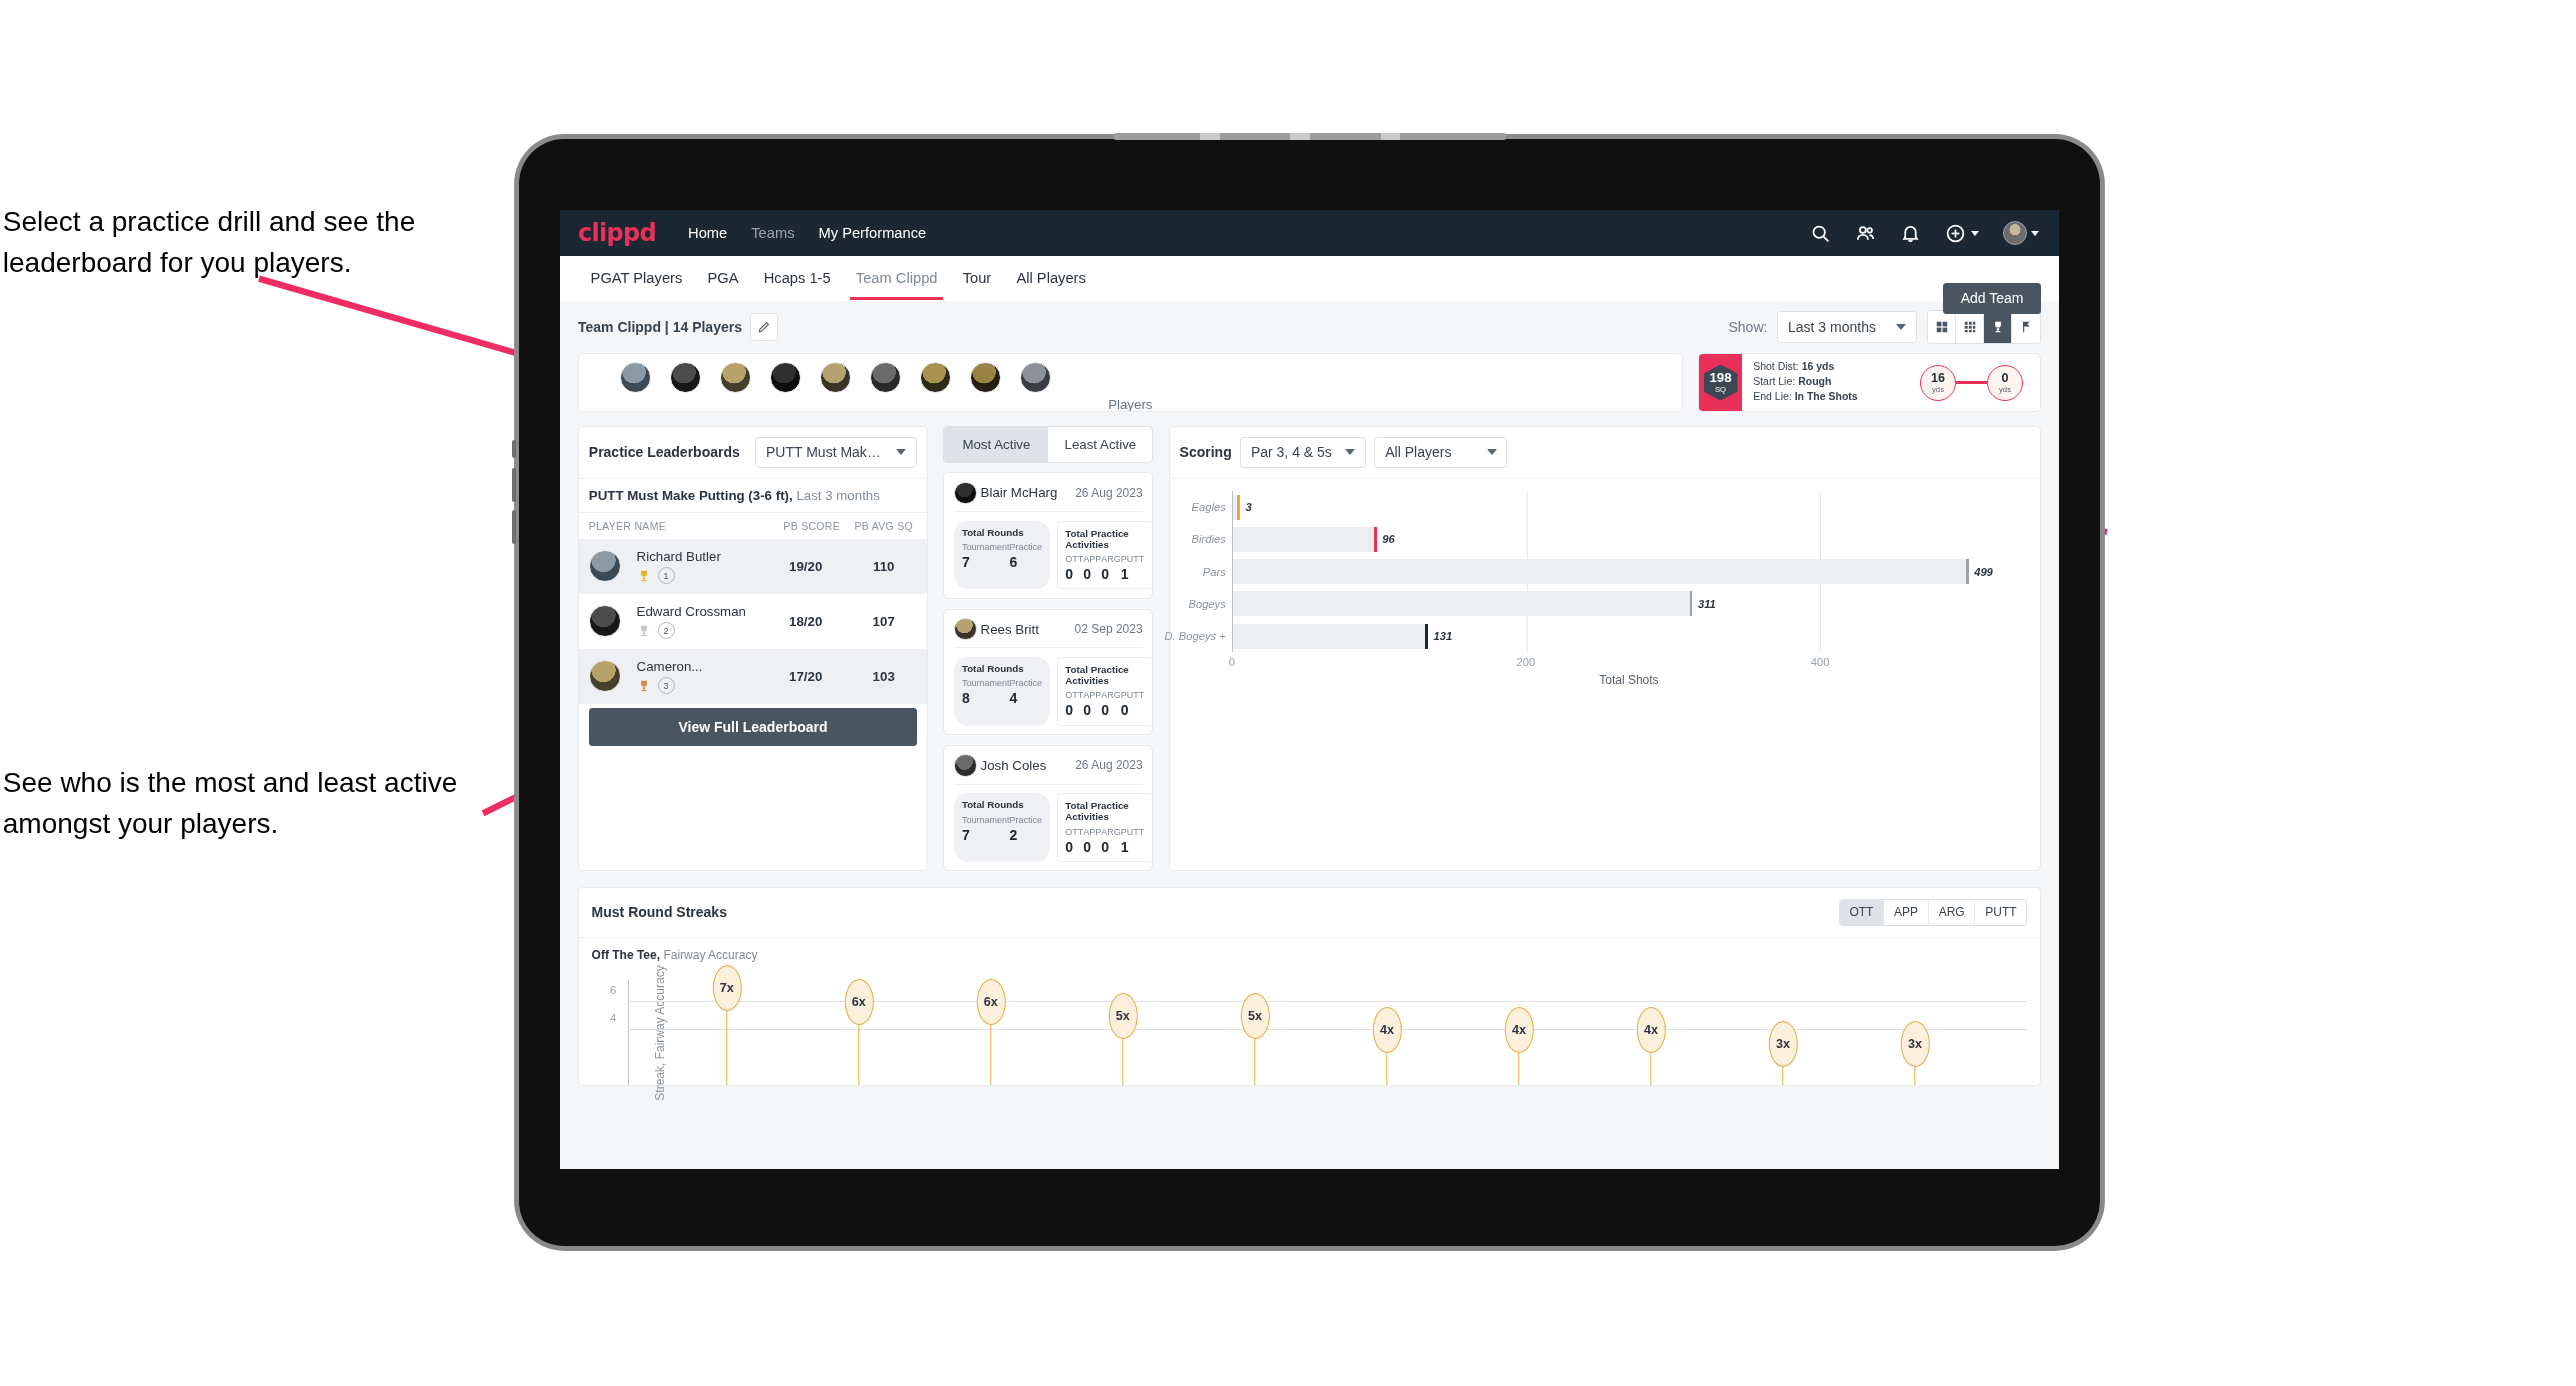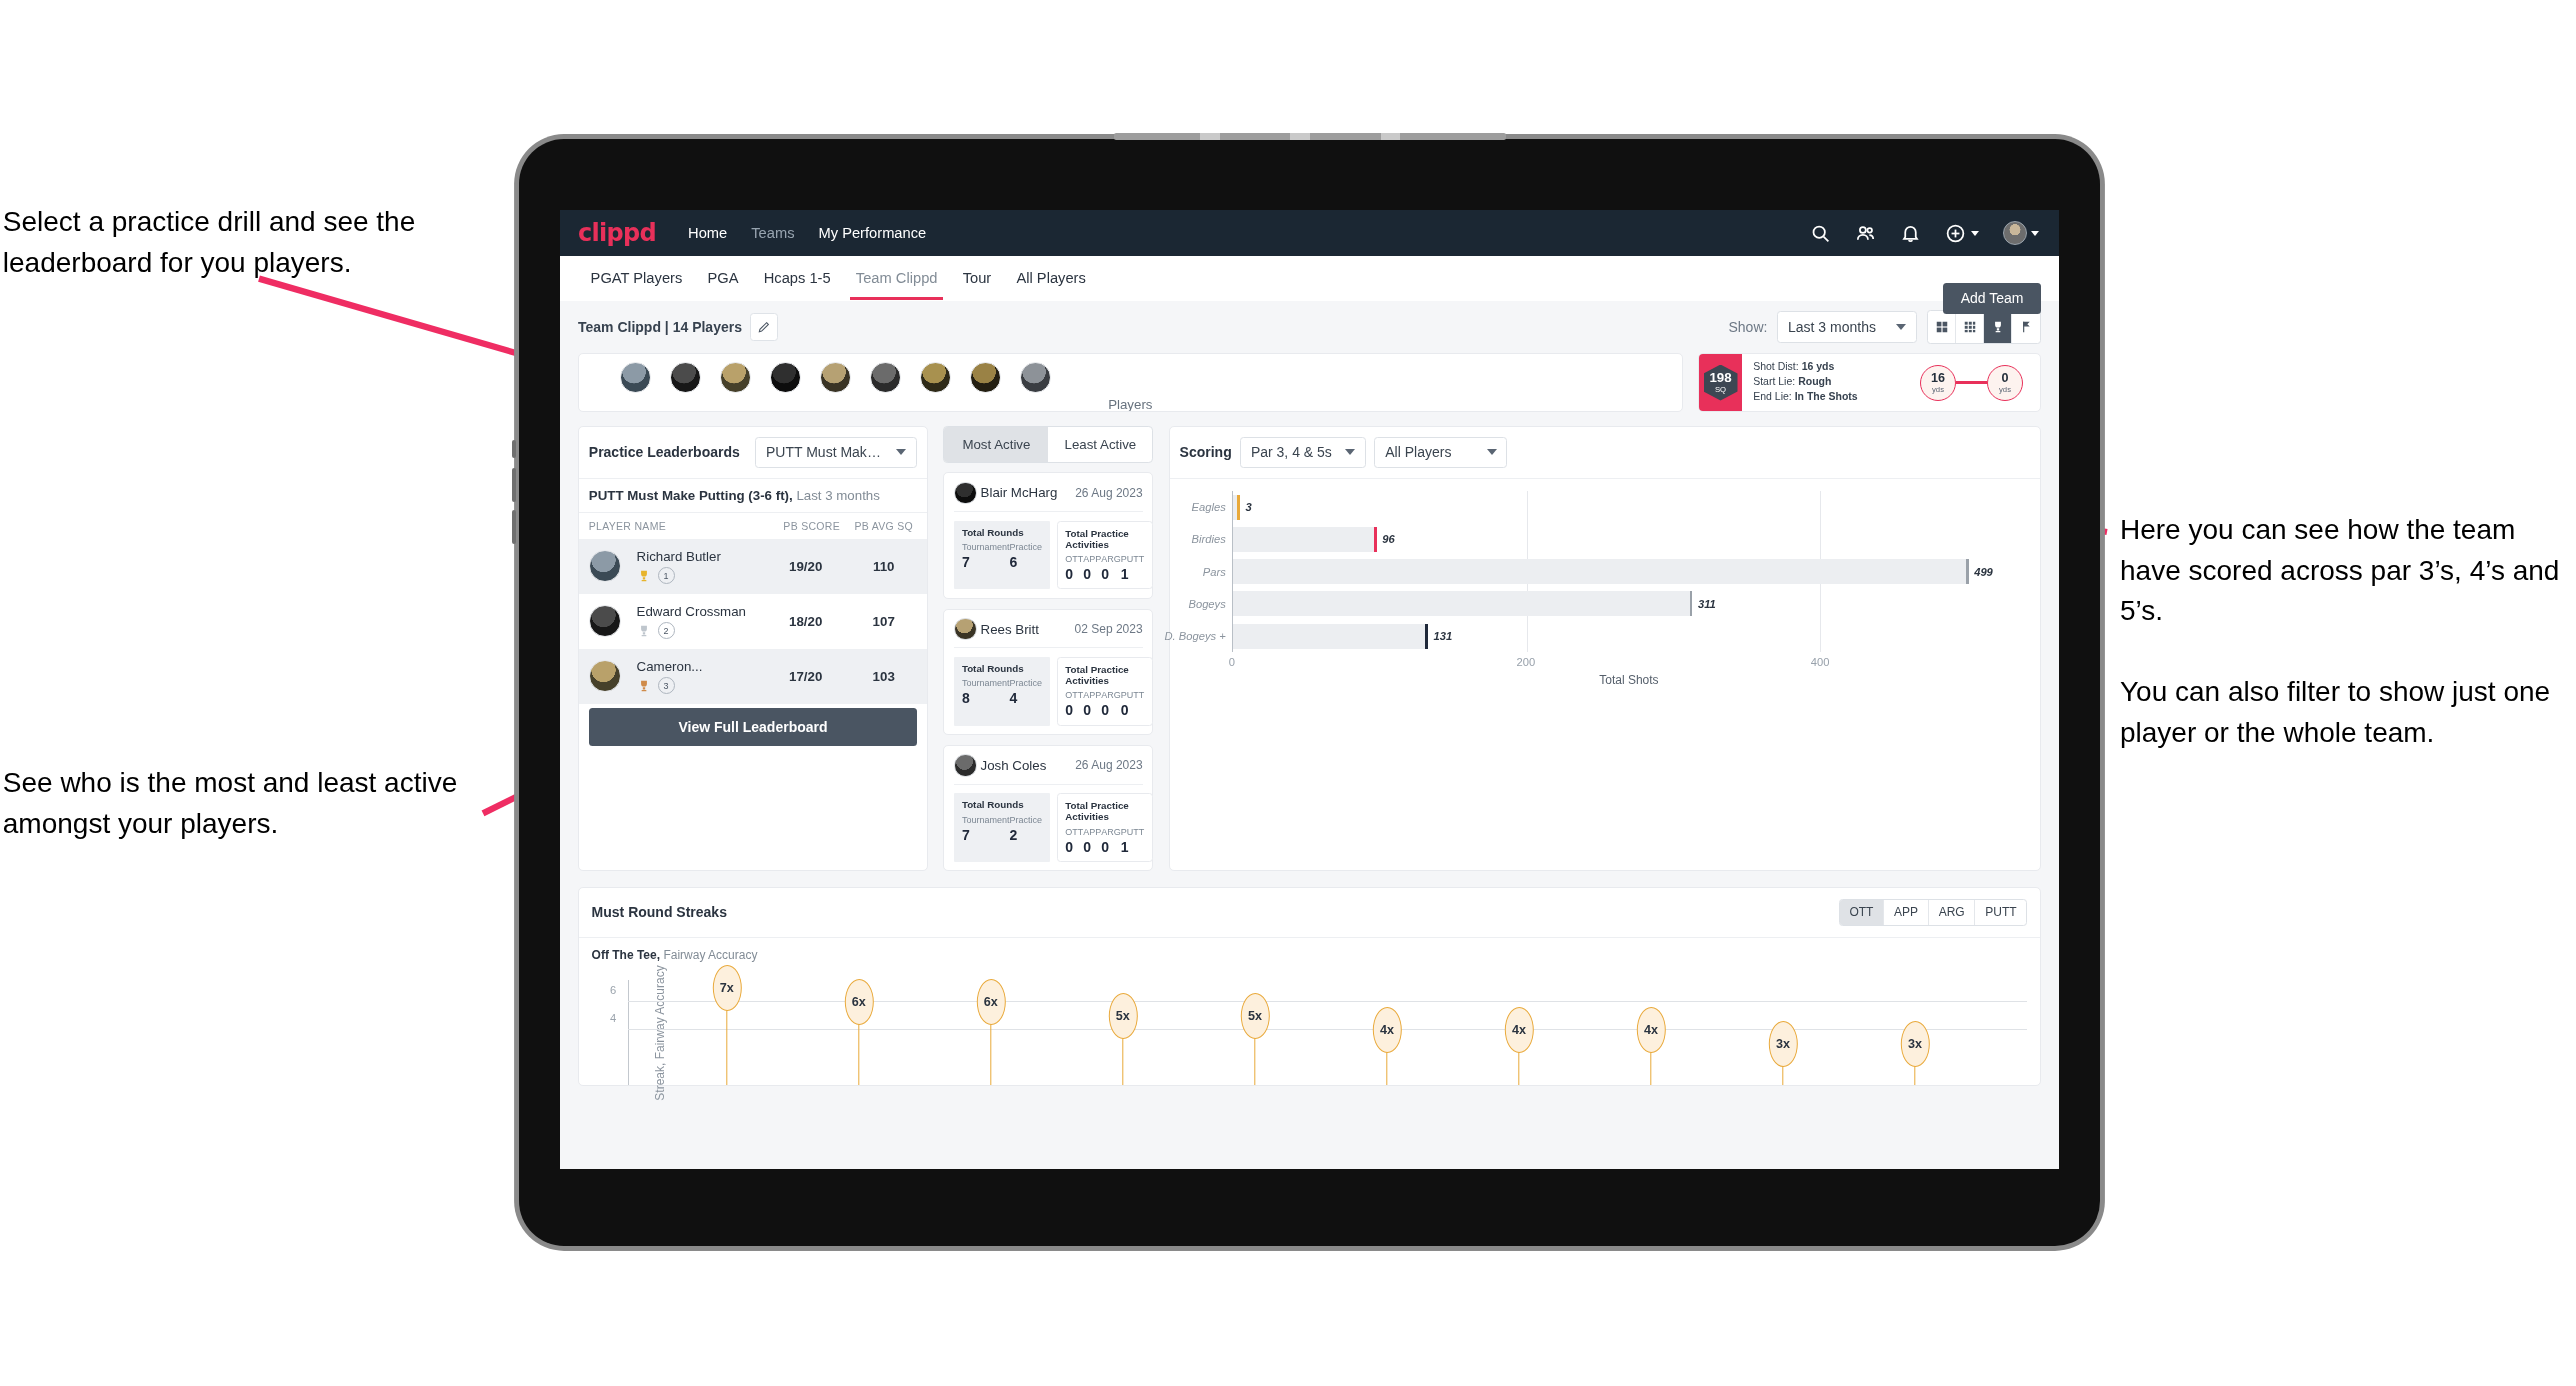--- a/index.html
+++ b/index.html
@@ -175,21 +175,21 @@
   .act-card { width: 210px; background: transparent; border: none; }
   .seg { display: flex; border: 0.7px solid #dde1e6; border-radius: 4.2px; overflow: hidden; background: #fff; }
   .seg-btn { flex: 1; text-align: center; font-size: 13.3px; color: #3a444f; padding: 9.8px 0; }
   .seg-btn.on { background: #dfe2e6; }
   .pcard { background: #fff; border: 0.7px solid #e8eaee; border-radius: 4.9px; padding: 8.4px 9.8px; margin-top: 9.8px; }
   .pc-head { display: flex; align-items: center; gap: 4px; padding-bottom: 7px; }
   .pc-ava { width: 22.4px; height: 22.4px; border-radius: 50%; flex: none; border: 0.7px solid #dcdfe3; }
   .pc-name { font-size: 13.3px; color: #2b3440; }
   .pc-date { margin-left: auto; font-size: 12px; color: #6d7885; }
   .pc-body { display: flex; gap: 7px; border-top: 0.7px solid #edeff2; padding-top: 8.4px; }
-  .rounds-box { flex: 1; background: #eef0f3; border-radius: 1px; padding: 6.3px 7.7px; }
+  .rounds-box { flex: 1; background: #eef0f3; border-radius: 14px; padding: 6.3px 7.7px; }
   .acts-box { flex: 1.18; background: #fff; border: 0.7px solid #e8eaee; border-radius: 3.5px; padding: 6.3px 7.7px; }
   .box-title { font-size: 9.8px; font-weight: 700; color: #2b3440; margin-bottom: 4.2px; }
   .kv-row { display: flex; }
   .kv { flex: 1; }
   .kv .k { font-size: 9px; color: #7c8793; }
   .kv .v { font-size: 14px; font-weight: 700; color: #20293a; margin-top: 2.1px; }
 
   
   .sc-card { flex: 1; }
   .sc-head { display: flex; align-items: center; gap: 8.4px; padding: 9.8px; }
@@ -235,23 +235,20 @@
     font-size: 12.6px; font-weight: 700; color: #2b3440;
   }
 </style>
 </head>
 <body>
 
 <div class="stage">
 
   <div class="anno" id="anno-bl">See who is the most and least active amongst your players.</div>
   <div class="anno" id="anno-tl">Select a practice drill and see the leaderboard for you players.</div>
-  <div class="anno" id="anno-r">Here you can see how the team have scored across par 3’s, 4’s and 5’s.
-
-You can also filter to show just one player or the whole team.</div>
 
   <svg class="arrow" style="left:0;top:0;width:2576px;height:1386px" viewBox="0 0 3680 1980" width="2576" height="1386">
     <defs>
       <marker id="ah" markerWidth="9" markerHeight="9" refX="7" refY="4.5" orient="auto">
         <path d="M0,0 L9,4.5 L0,9 z" fill="#ef2d63"></path>
       </marker>
     </defs>
     <line x1="370" y1="398" x2="1275" y2="660" stroke="#ef2d63" stroke-width="9" marker-end="url(#ah)"></line>
     <line x1="690" y1="1162" x2="1615" y2="700" stroke="#ef2d63" stroke-width="9" marker-end="url(#ah)"></line>
     <line x1="3010" y1="760" x2="2665" y2="700" stroke="#ef2d63" stroke-width="9" marker-end="url(#ah)"></line>

